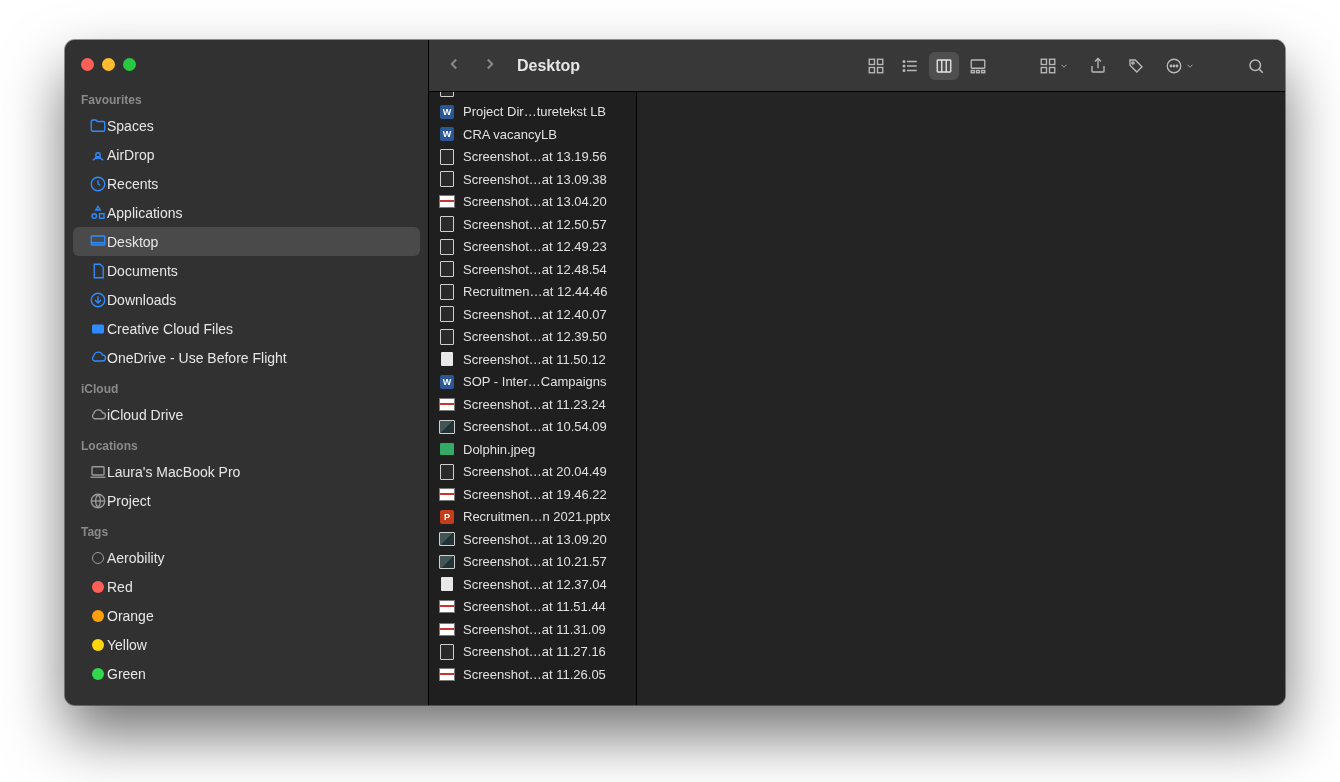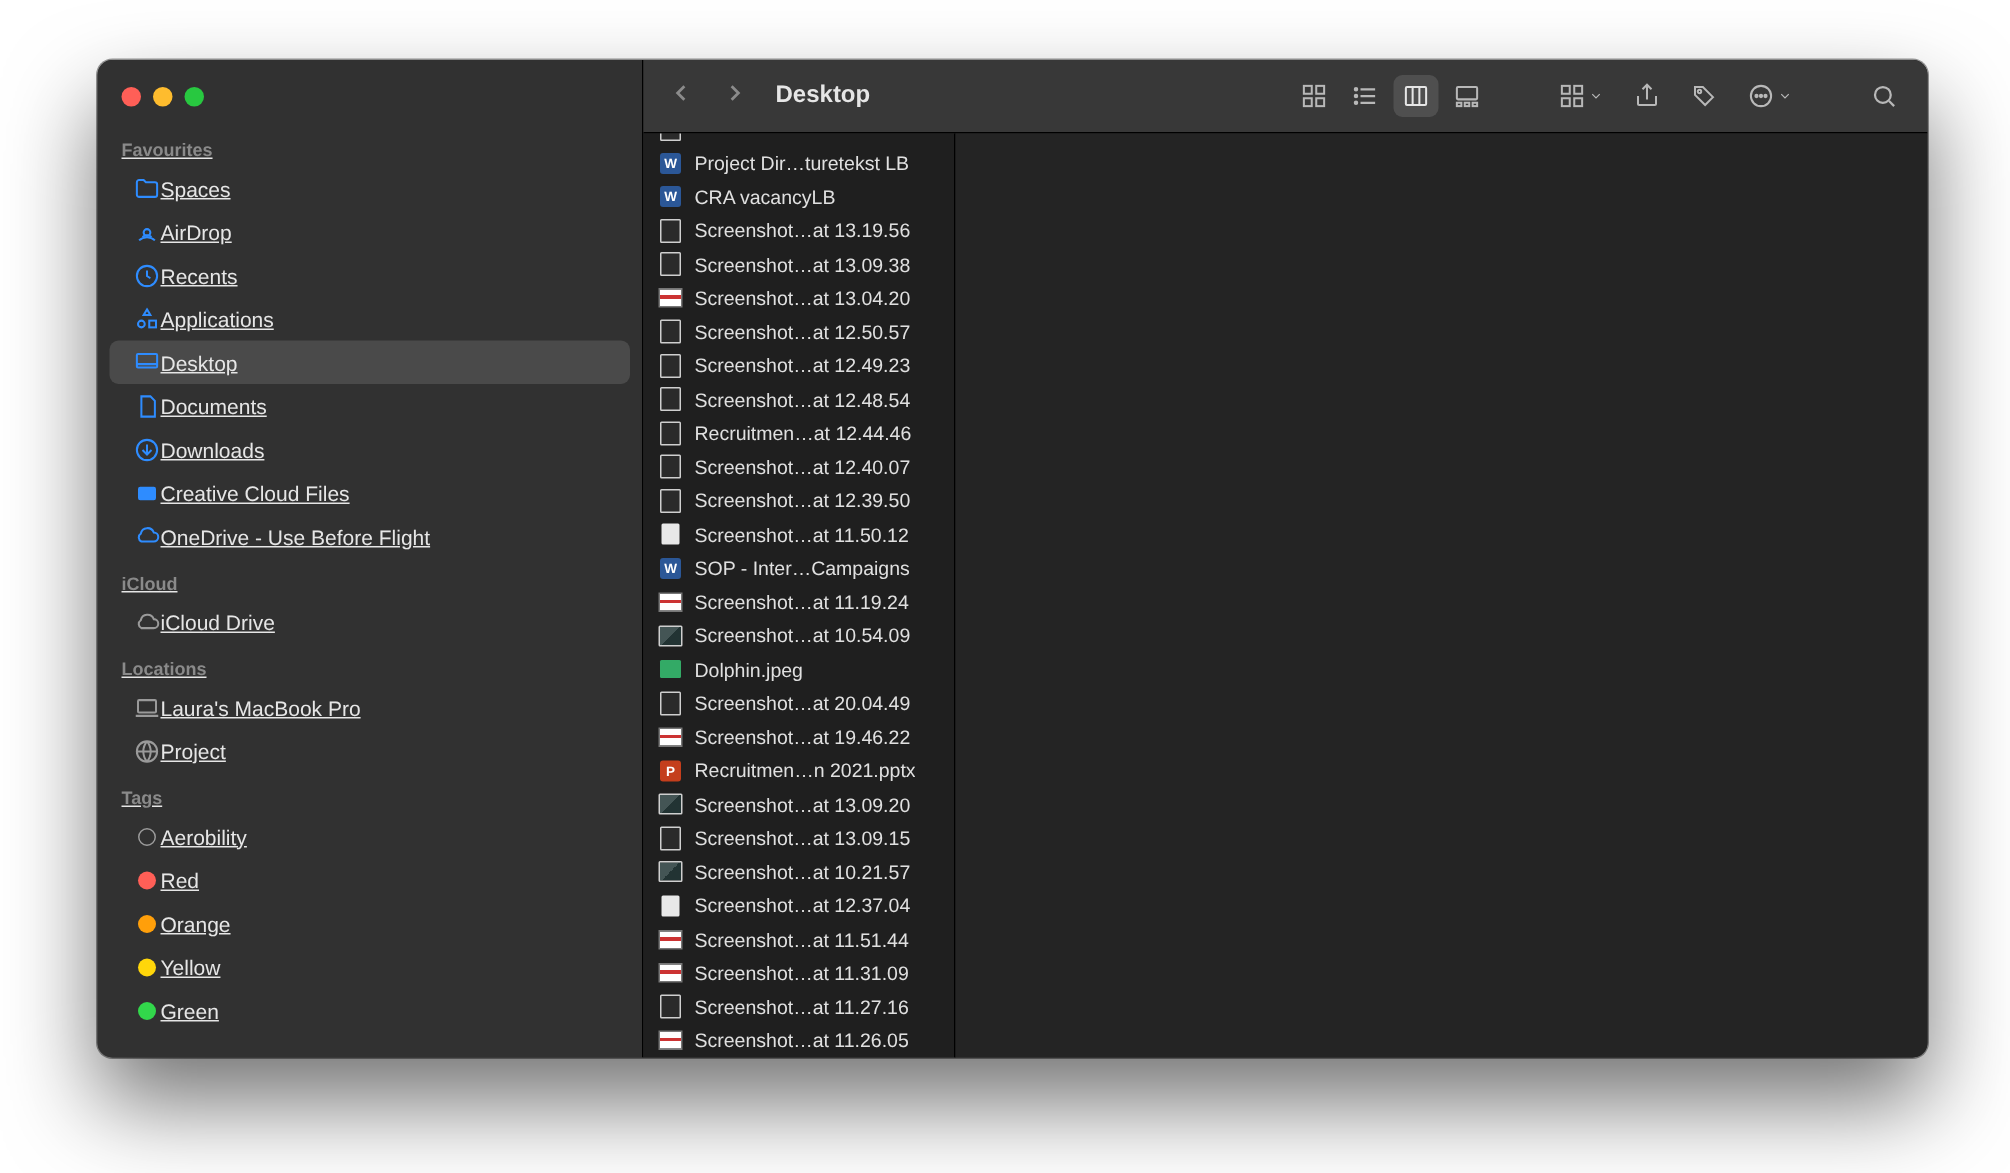--- a/index.html
+++ b/index.html
@@ -17,21 +17,20 @@
   }
   
   .sidebar {
     width: 364px;
     background: #313131;
     border-right: 1px solid #000;
     display: flex;
     flex-direction: column;
     padding-top: 14px;
     font-size: 13.5px;
-    text-decoration: underline;
   }
   .traffic-lights { display: flex; gap: 8px; padding: 4px 16px 12px 16px; }
   .dot { width: 13px; height: 13px; border-radius: 50%; }
   .dot.red { background: #ff5f57; }
   .dot.yellow { background: #febc2e; }
   .dot.green { background: #28c840; }
   .section-label {
     color: #8a8a8a; font-size: 12px; font-weight: 600;
     padding: 10px 16px 4px 16px;
   }
@@ -408,21 +407,21 @@
           <div class="file-row">
             <span class="ficon doc"></span>
             <span class="fname">Screenshot…at 11.50.12</span>
           </div>
           <div class="file-row">
             <span class="ficon word"></span>
             <span class="fname">SOP - Inter…Campaigns</span>
           </div>
           <div class="file-row">
             <span class="ficon thumb"></span>
-            <span class="fname">Screenshot…at 11.19.24</span>
+            <span class="fname">Screenshot…at 11.23.24</span>
           </div>
           <div class="file-row">
             <span class="ficon image"></span>
             <span class="fname">Screenshot…at 10.54.09</span>
           </div>
           <div class="file-row">
             <span class="ficon jpeg"></span>
             <span class="fname">Dolphin.jpeg</span>
           </div>
           <div class="file-row">
@@ -433,24 +432,20 @@
             <span class="ficon thumb"></span>
             <span class="fname">Screenshot…at 19.46.22</span>
           </div>
           <div class="file-row">
             <span class="ficon ppt"></span>
             <span class="fname">Recruitmen…n 2021.pptx</span>
           </div>
           <div class="file-row">
             <span class="ficon image"></span>
             <span class="fname">Screenshot…at 13.09.20</span>
-          </div>
-          <div class="file-row">
-            <span class="ficon generic"></span>
-            <span class="fname">Screenshot…at 13.09.15</span>
           </div>
           <div class="file-row">
             <span class="ficon image"></span>
             <span class="fname">Screenshot…at 10.21.57</span>
           </div>
           <div class="file-row">
             <span class="ficon doc"></span>
             <span class="fname">Screenshot…at 12.37.04</span>
           </div>
           <div class="file-row">

